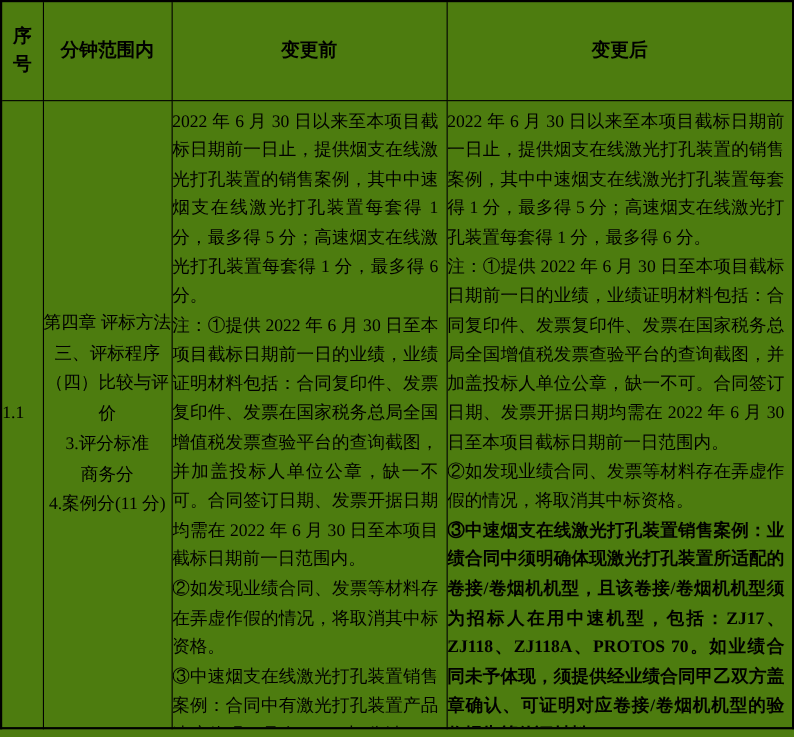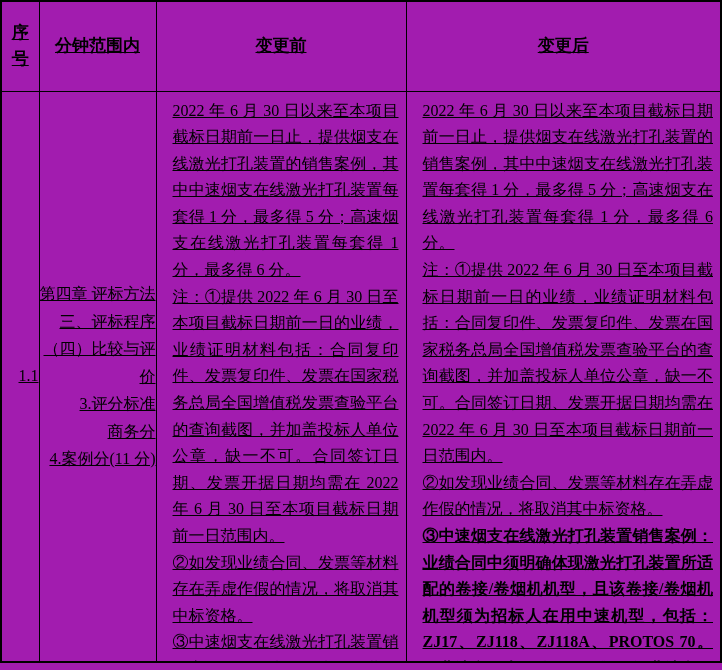--- a/index.html
+++ b/index.html
@@ -1,24 +1,23 @@
 <!DOCTYPE html>
 <html lang="zh"><head>
 <meta charset="utf-8">
 <style>
   html, body { margin: 0; padding: 0; background: #fff; }
   .page {
     position: relative;
     width: 722px;
     height: 670px;
-    background: #a21caf;
+    background: #4d7c0f;
     overflow: hidden;
     font-family: "Liberation Serif", "DejaVu Serif", serif;
     color: #000;
-    text-decoration: underline;
   }
   table.cmp {
     border-collapse: collapse;
     table-layout: fixed;
     width: 720px;
     margin: 0;
     border: 2px solid #000;
   }
   .cmp th, .cmp td {
     border: 1px solid #000;
@@ -29,41 +28,41 @@
   .cmp th {
     font-size: 17px;
     font-weight: bold;
     text-align: center;
     vertical-align: middle;
     line-height: 26px;
     padding: 0 2px;
   }
   .cmp tbody tr { height: 571px; }
   .c-id {
-    text-align: right;
+    text-align: left;
     vertical-align: middle;
     font-size: 16px;
     margin-top: 48px;
   }
   .c-section {
     vertical-align: middle;
     padding: 0 5px;
   }
   .section-text {
     font-size: 16px;
     line-height: 27.5px;
     white-space: pre-wrap;
-    text-align: right;
+    text-align: center;
   }
   .c-text { vertical-align: top; }
   .clip {
     box-sizing: border-box;
     height: 569px;
     overflow: hidden;
-    padding: 6px 7px 0 16px;
+    padding: 6px 7px 0 0;
     font-size: 16px;
     line-height: 26.6px;
     text-align: justify;
   }
   .clip p { margin: 0; padding: 0; }
   .p-bold { font-weight: bold; }
 </style>
 </head>
 <body>
 

